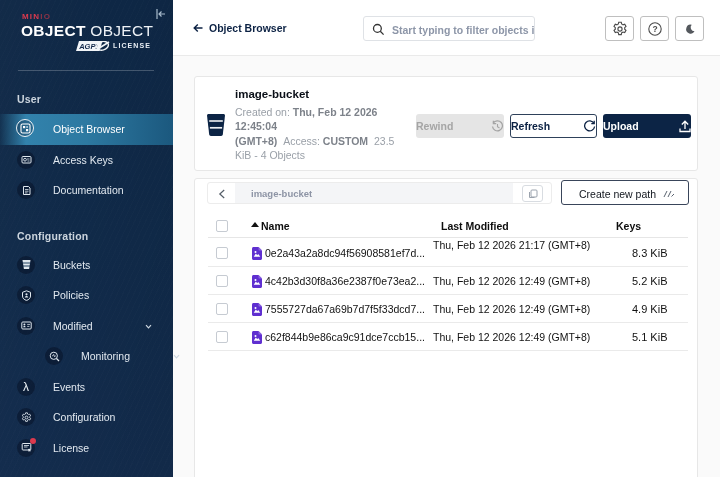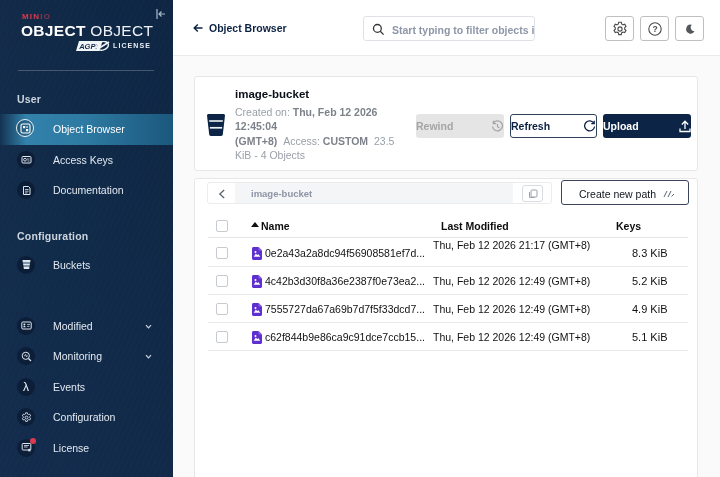--- a/index.html
+++ b/index.html
@@ -109,37 +109,47 @@
     <div class="abs mitem" style="top:249.5px;">
       <div class="mcirc">
         <svg width="11" height="11" viewBox="0 0 11 11">
           <path d="M1.5 1 h8 l-1.4 9 h-5.2 z" fill="#dfe7ee"></path>
           <path d="M1.4 4 h8.2 M2 7 h7" stroke="#0f2f51" stroke-width="0.9"></path>
         </svg>
       </div>
       <div class="mtext">Buckets</div>
     </div>
 
+    <div class="abs mitem" style="top:280px;">
+      <div class="mcirc">
+        <svg width="11" height="11" viewBox="0 0 11 11">
+          <path d="M5.5 0.8 L9.5 2.3 V6 C9.5 8.3 7.7 9.8 5.5 10.4 C3.3 9.8 1.5 8.3 1.5 6 V2.3 Z" fill="none" stroke="#dfe7ee" stroke-width="1"></path>
+          <circle cx="5.5" cy="4.3" r="1.1" fill="#dfe7ee"></circle>
+          <path d="M3.8 7.6 c0-1 .8-1.6 1.7-1.6 s1.7.6 1.7 1.6" fill="#dfe7ee"></path>
+        </svg>
+      </div>
+      <div class="mtext">Policies</div>
+    </div>
 
     <div class="abs mitem" style="top:310.5px;">
       <div class="mcirc">
         <svg width="11" height="11" viewBox="0 0 11 11">
           <rect x="0.8" y="2" width="9.4" height="7" rx="1" fill="none" stroke="#dfe7ee" stroke-width="1"></rect>
           <circle cx="3.4" cy="4.6" r="1" fill="#dfe7ee"></circle>
           <path d="M2.2 7.3 c0-.9 .6-1.3 1.2-1.3 s1.2 .4 1.2 1.3" fill="#dfe7ee"></path>
           <path d="M6.2 4.4 h2.8 M6.2 6.4 h2.2" stroke="#dfe7ee" stroke-width="0.8"></path>
         </svg>
       </div>
       <div class="mtext">Modified</div>
       <svg class="chev" viewBox="0 0 9 9">
           <path d="M2 3.2 L4.5 5.8 L7 3.2" stroke="#cdd7e0" stroke-width="1.2" fill="none"></path>
         </svg>
     </div>
 
-    <div class="abs mitem" style="top:341px;">
+    <div class="abs mitem" style="top:341px;margin-left:28px;">
       <div class="mcirc">
         <svg width="11" height="11" viewBox="0 0 11 11">
           <circle cx="4.8" cy="4.8" r="3.6" fill="none" stroke="#dfe7ee" stroke-width="1"></circle>
           <path d="M7.5 7.5 L10 10" stroke="#dfe7ee" stroke-width="1.2"></path>
           <path d="M3 4.8 h1l.7-1.5 .9 2.6 .6-1.1 h.6" stroke="#dfe7ee" stroke-width="0.7" fill="none"></path>
         </svg>
       </div>
       <div class="mtext">Monitoring</div>
       <svg class="chev" viewBox="0 0 9 9">
           <path d="M2 3.2 L4.5 5.8 L7 3.2" stroke="#cdd7e0" stroke-width="1.2" fill="none"></path>

